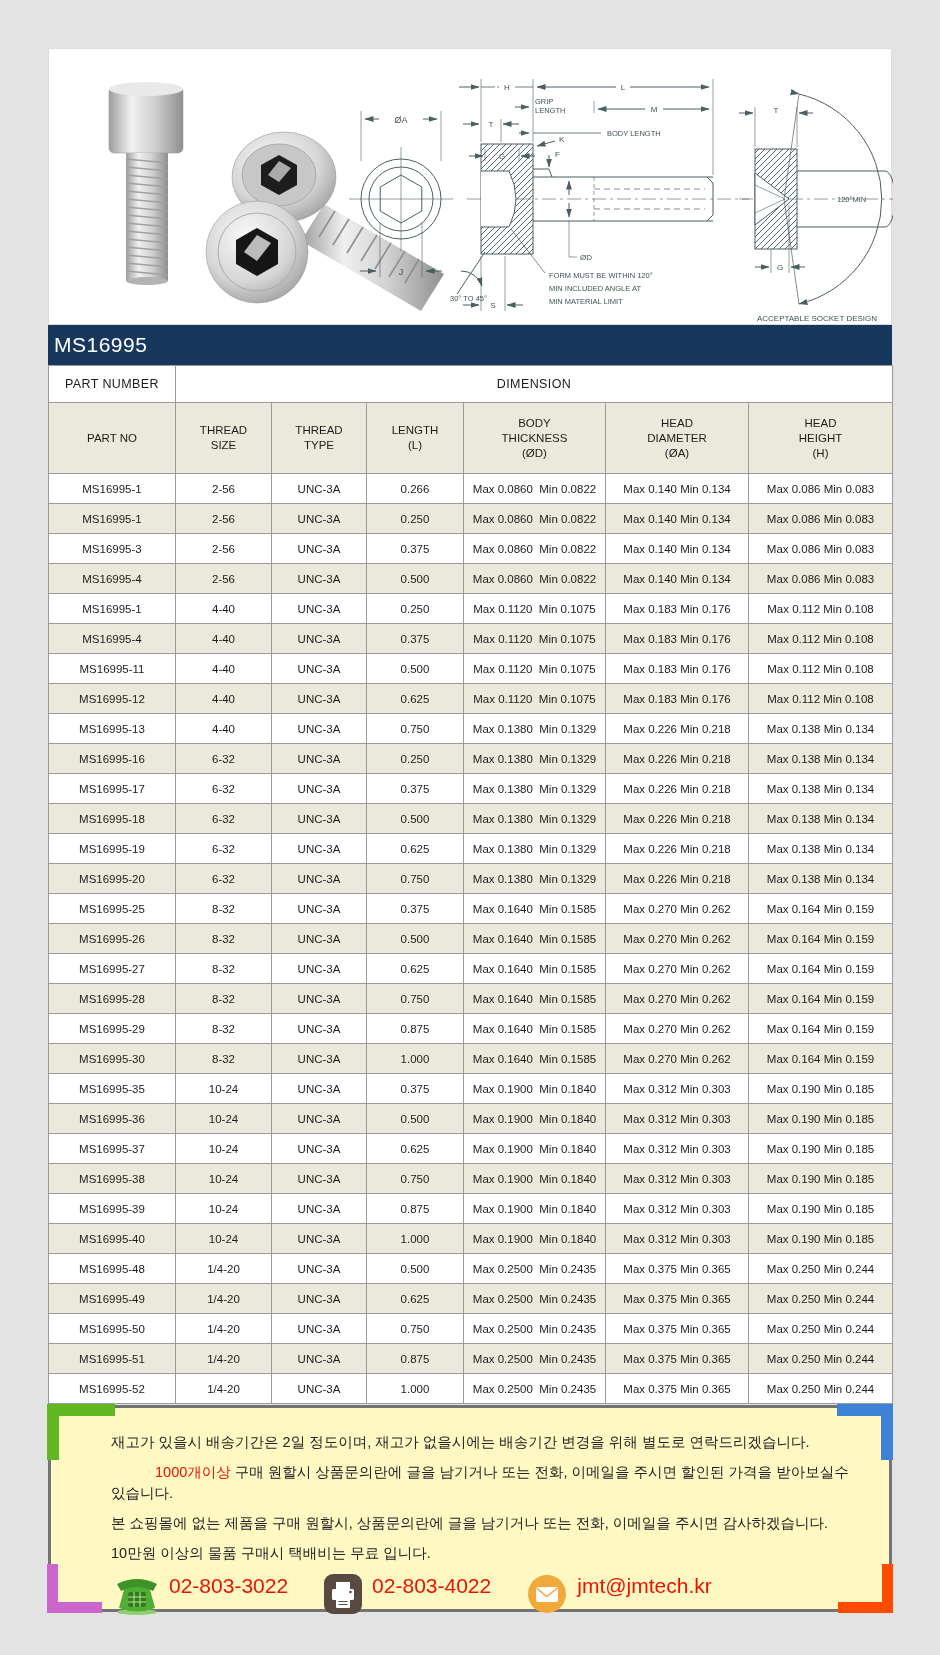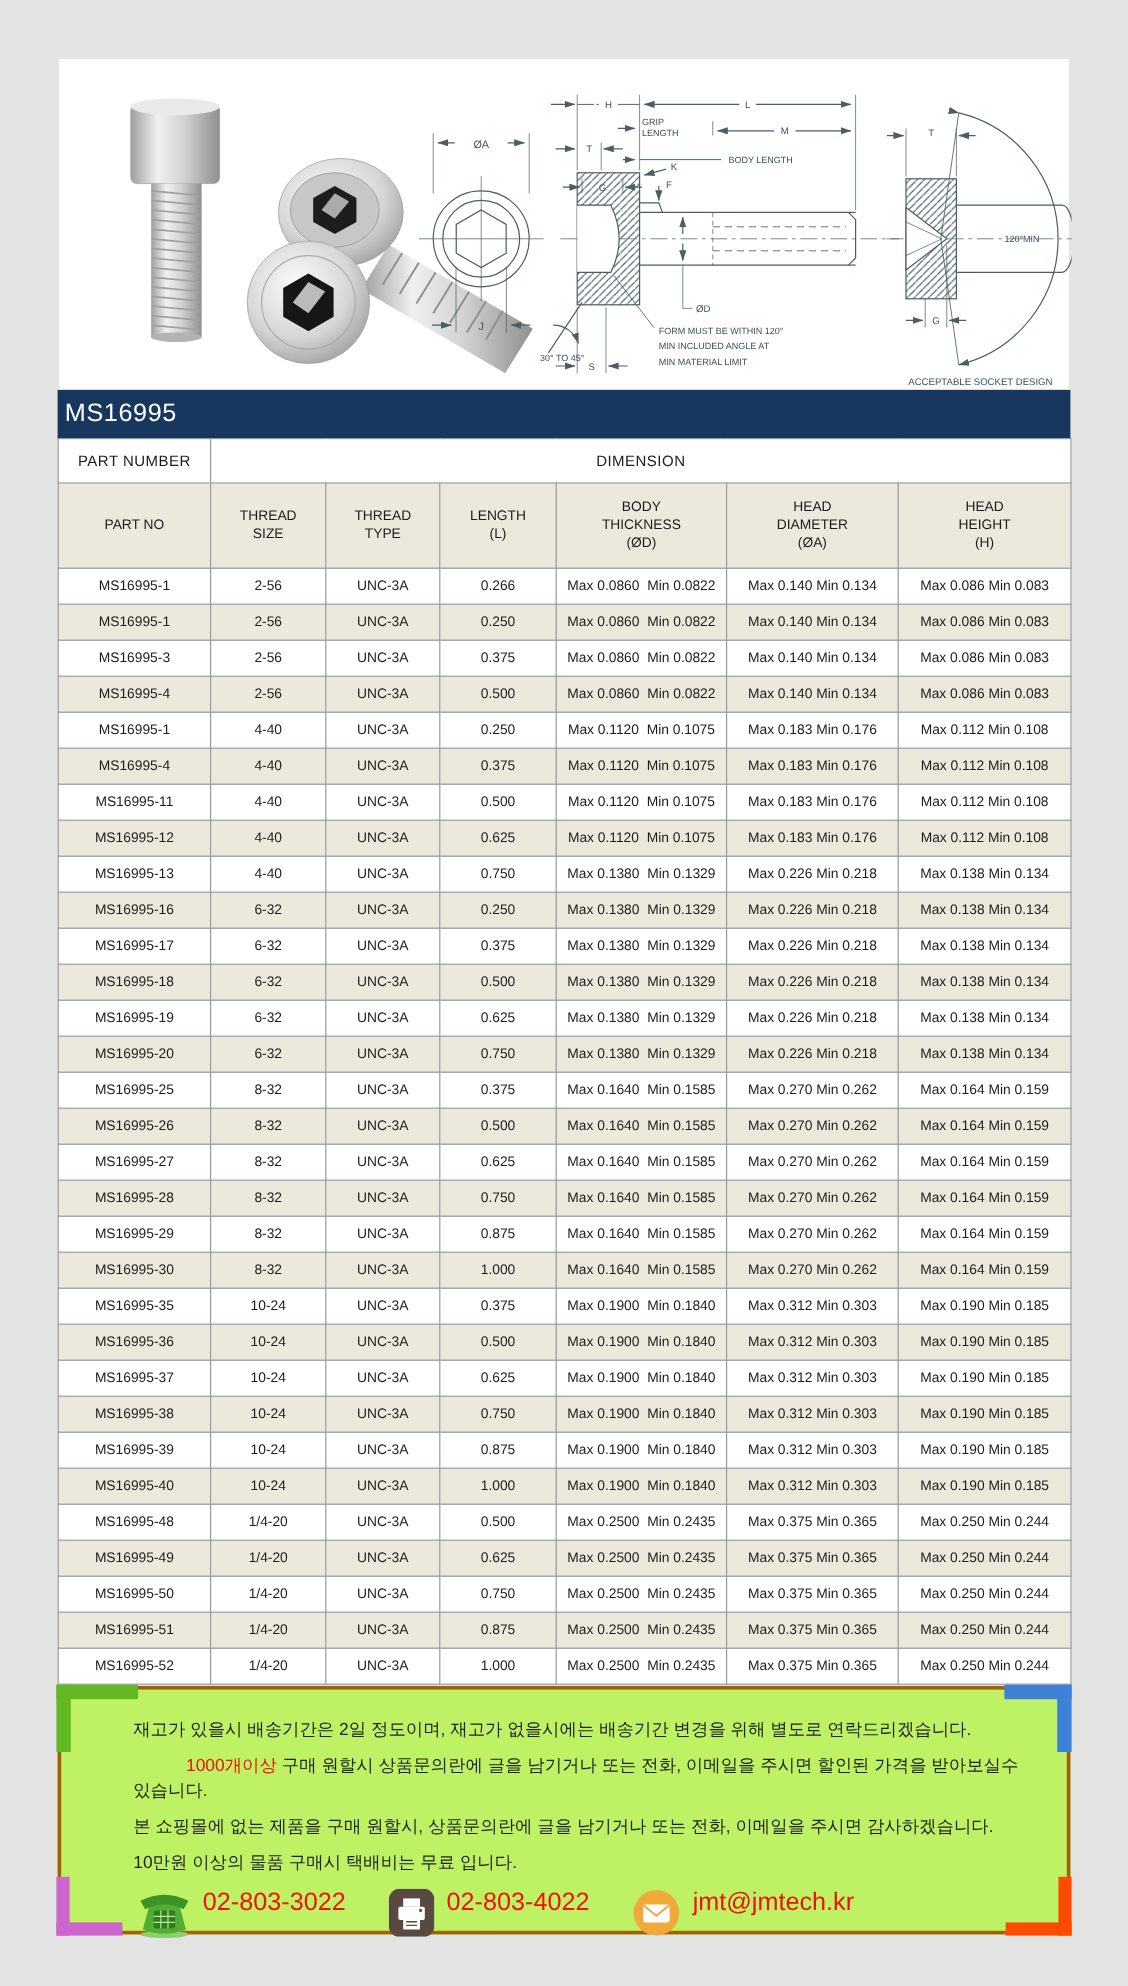--- a/index.html
+++ b/index.html
@@ -17,21 +17,21 @@
   table.spec{border-collapse:collapse;width:844px;table-layout:fixed;background:#fff;}
   table.spec th, table.spec td{border:1px solid #9a9a9a;font-weight:normal;text-align:center;vertical-align:middle;color:#1c1c1c;}
   table.spec{border:1px solid #777;}
   tr.group-row th{height:34px;background:#ffffff;font-size:12.5px;letter-spacing:.4px;}
   tr.col-row th{height:68px;background:#ebe8dc;font-size:11.5px;white-space:pre-line;line-height:15px;}
   tbody td{height:27px;font-size:11.5px;white-space:pre;}
   tbody tr:nth-child(even) td{background:#ebe8dc;}
   tbody tr:nth-child(odd) td{background:#ffffff;}
 
   
-  #notice-box{position:absolute;left:48px;top:1405px;width:844px;height:207px;background:#bef264;border:3px solid #a16207;box-sizing:border-box;}
+  #notice-box{position:absolute;left:48px;top:1405px;width:844px;height:207px;background:#fef9c3;border:3px solid #737373;box-sizing:border-box;}
   .corner{position:absolute;}
   .c-tl{left:-4px;top:-4px;width:56px;height:44px;border-top:12px solid #62b822;border-left:12px solid #62b822;}
   .c-tr{right:-4px;top:-4px;width:44px;height:44px;border-top:12px solid #3e82d8;border-right:12px solid #3e82d8;}
   .c-bl{left:-4px;bottom:-4px;width:44px;height:38px;border-bottom:11px solid #cc66cc;border-left:11px solid #cc66cc;}
   .c-br{right:-4px;bottom:-4px;width:44px;height:38px;border-bottom:11px solid #ff4b00;border-right:11px solid #ff4b00;}
   #notice-text{padding:24px 30px 0 60px;}
   #notice-text p{margin:0 0 9px 0;font-size:14.5px;line-height:21px;color:#222;}
   .red{color:#ee1100;margin-left:44px;}
   #contact-row{display:flex;align-items:flex-start;gap:10px;padding-left:64px;margin-top:10px;}
   .contact-num{color:#ee1100;font-size:21px;margin-right:26px;white-space:nowrap;}

